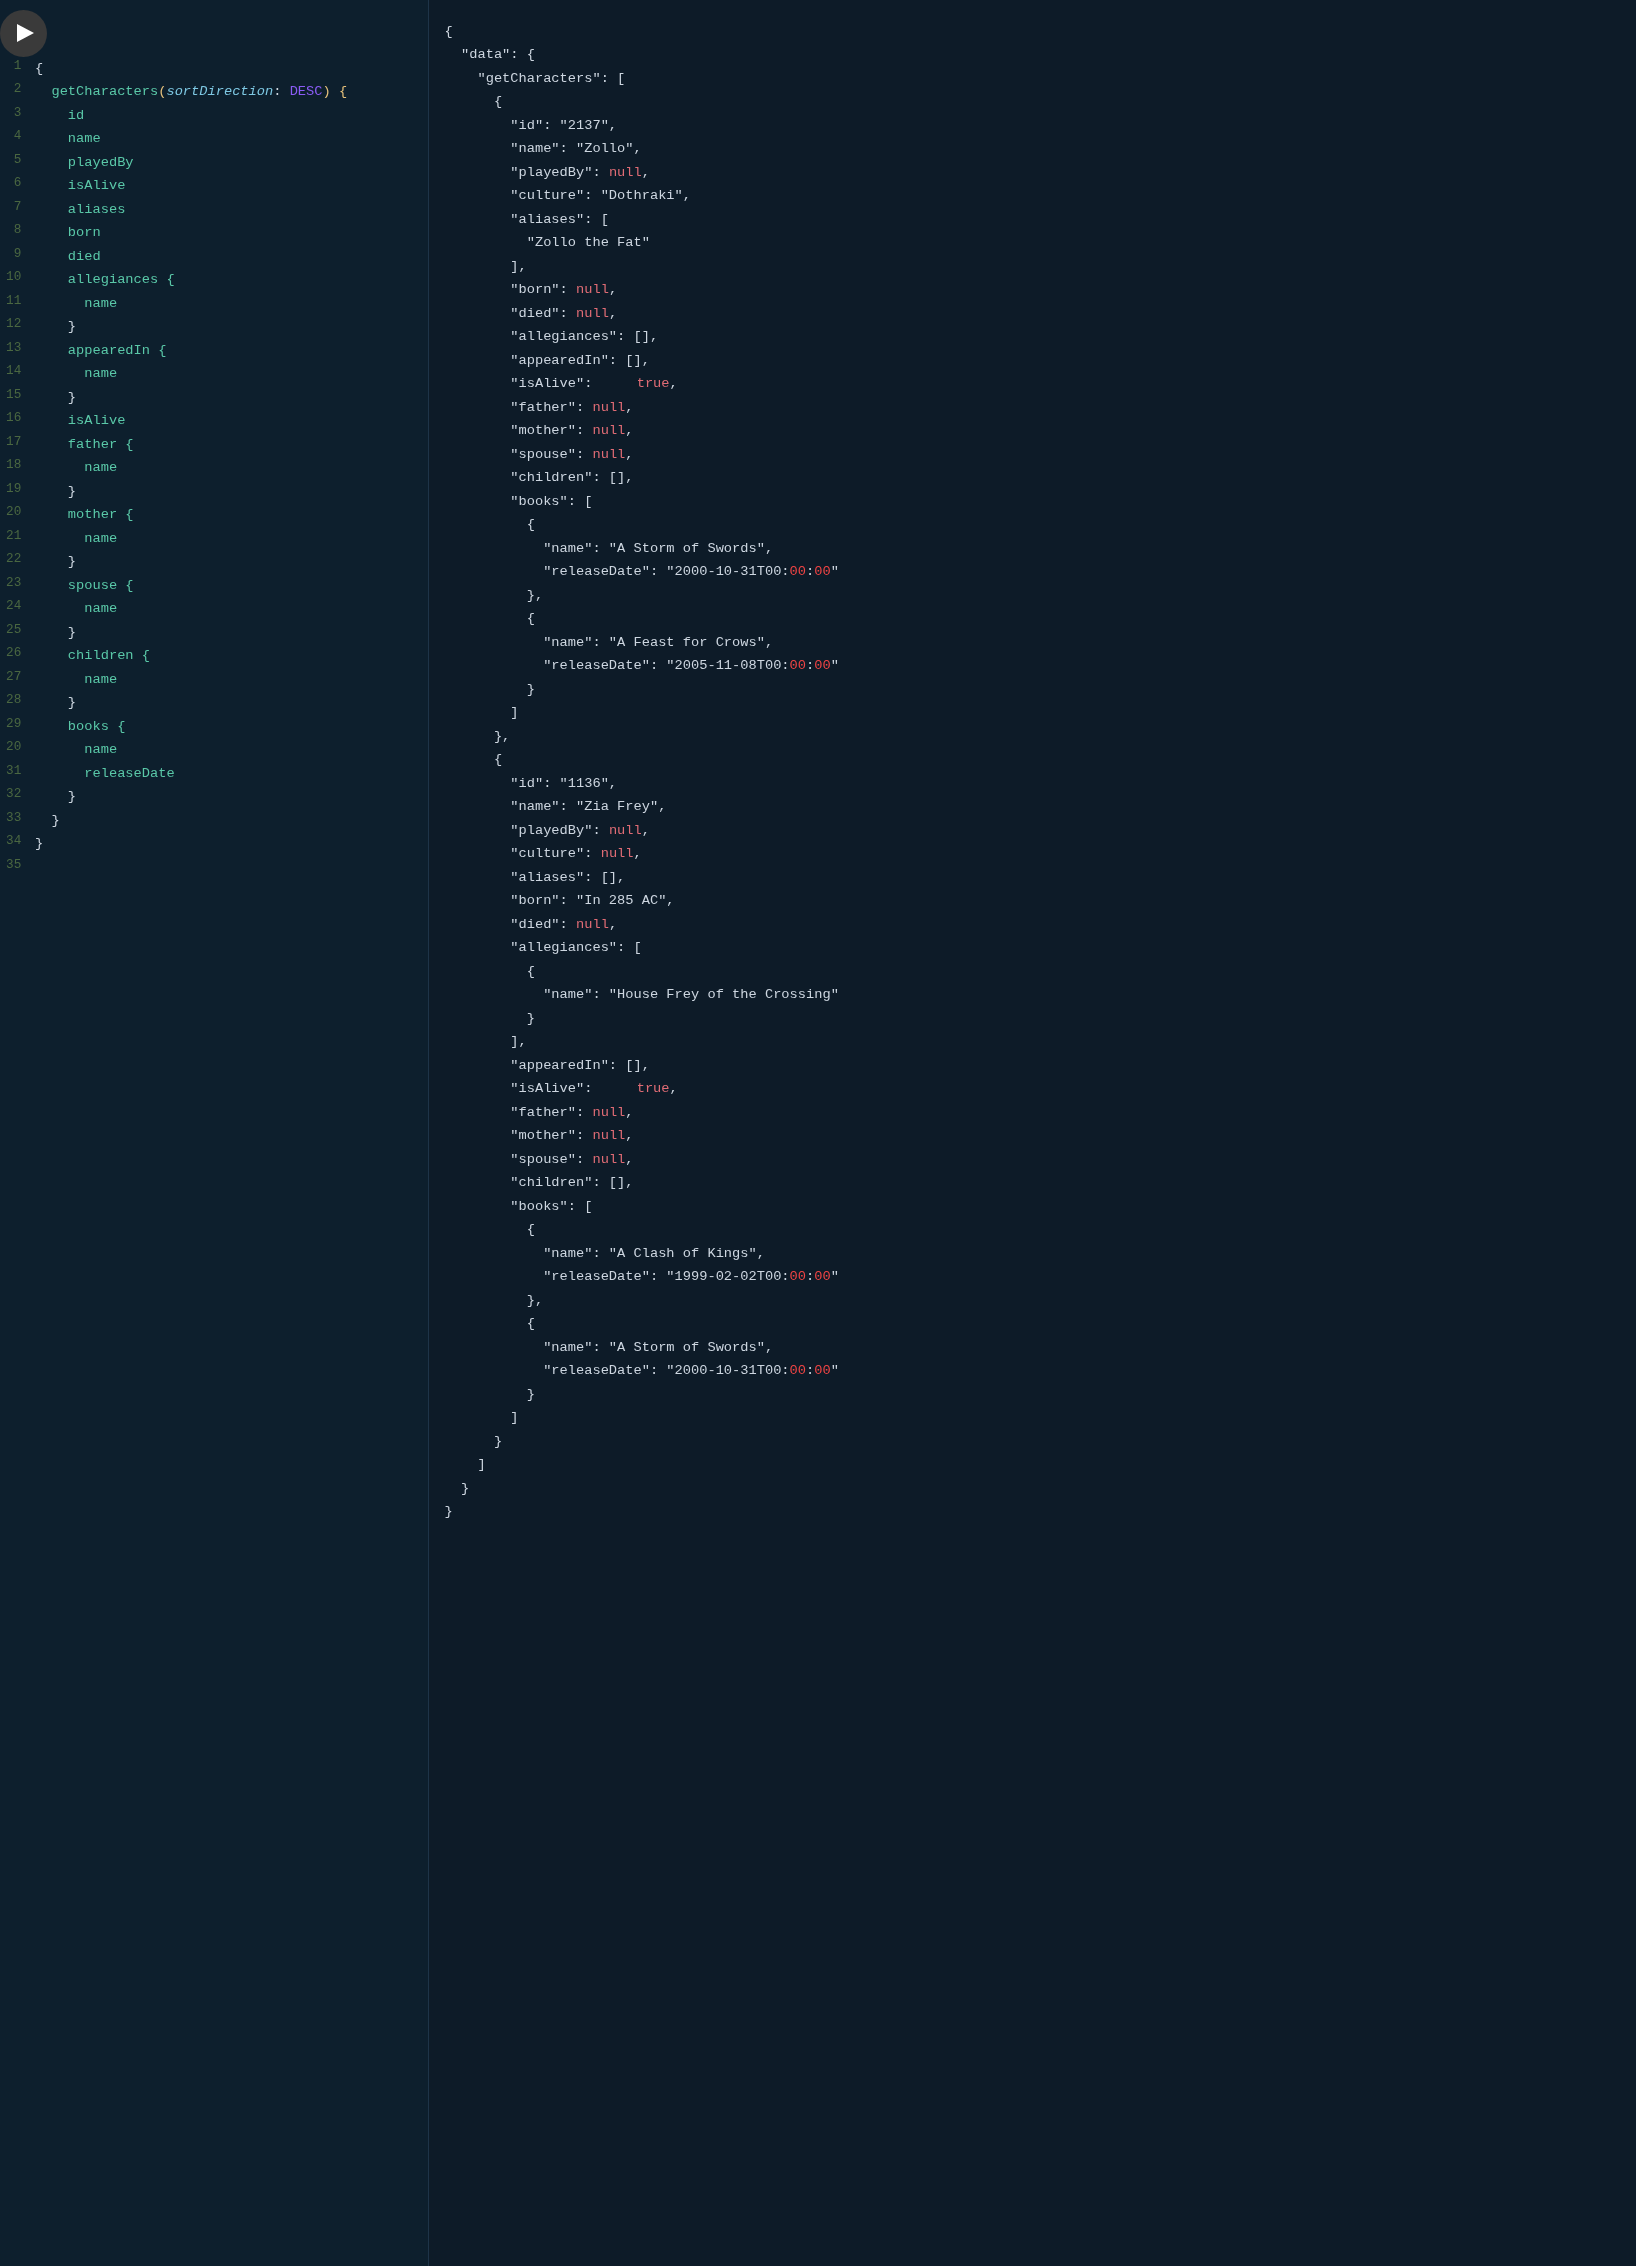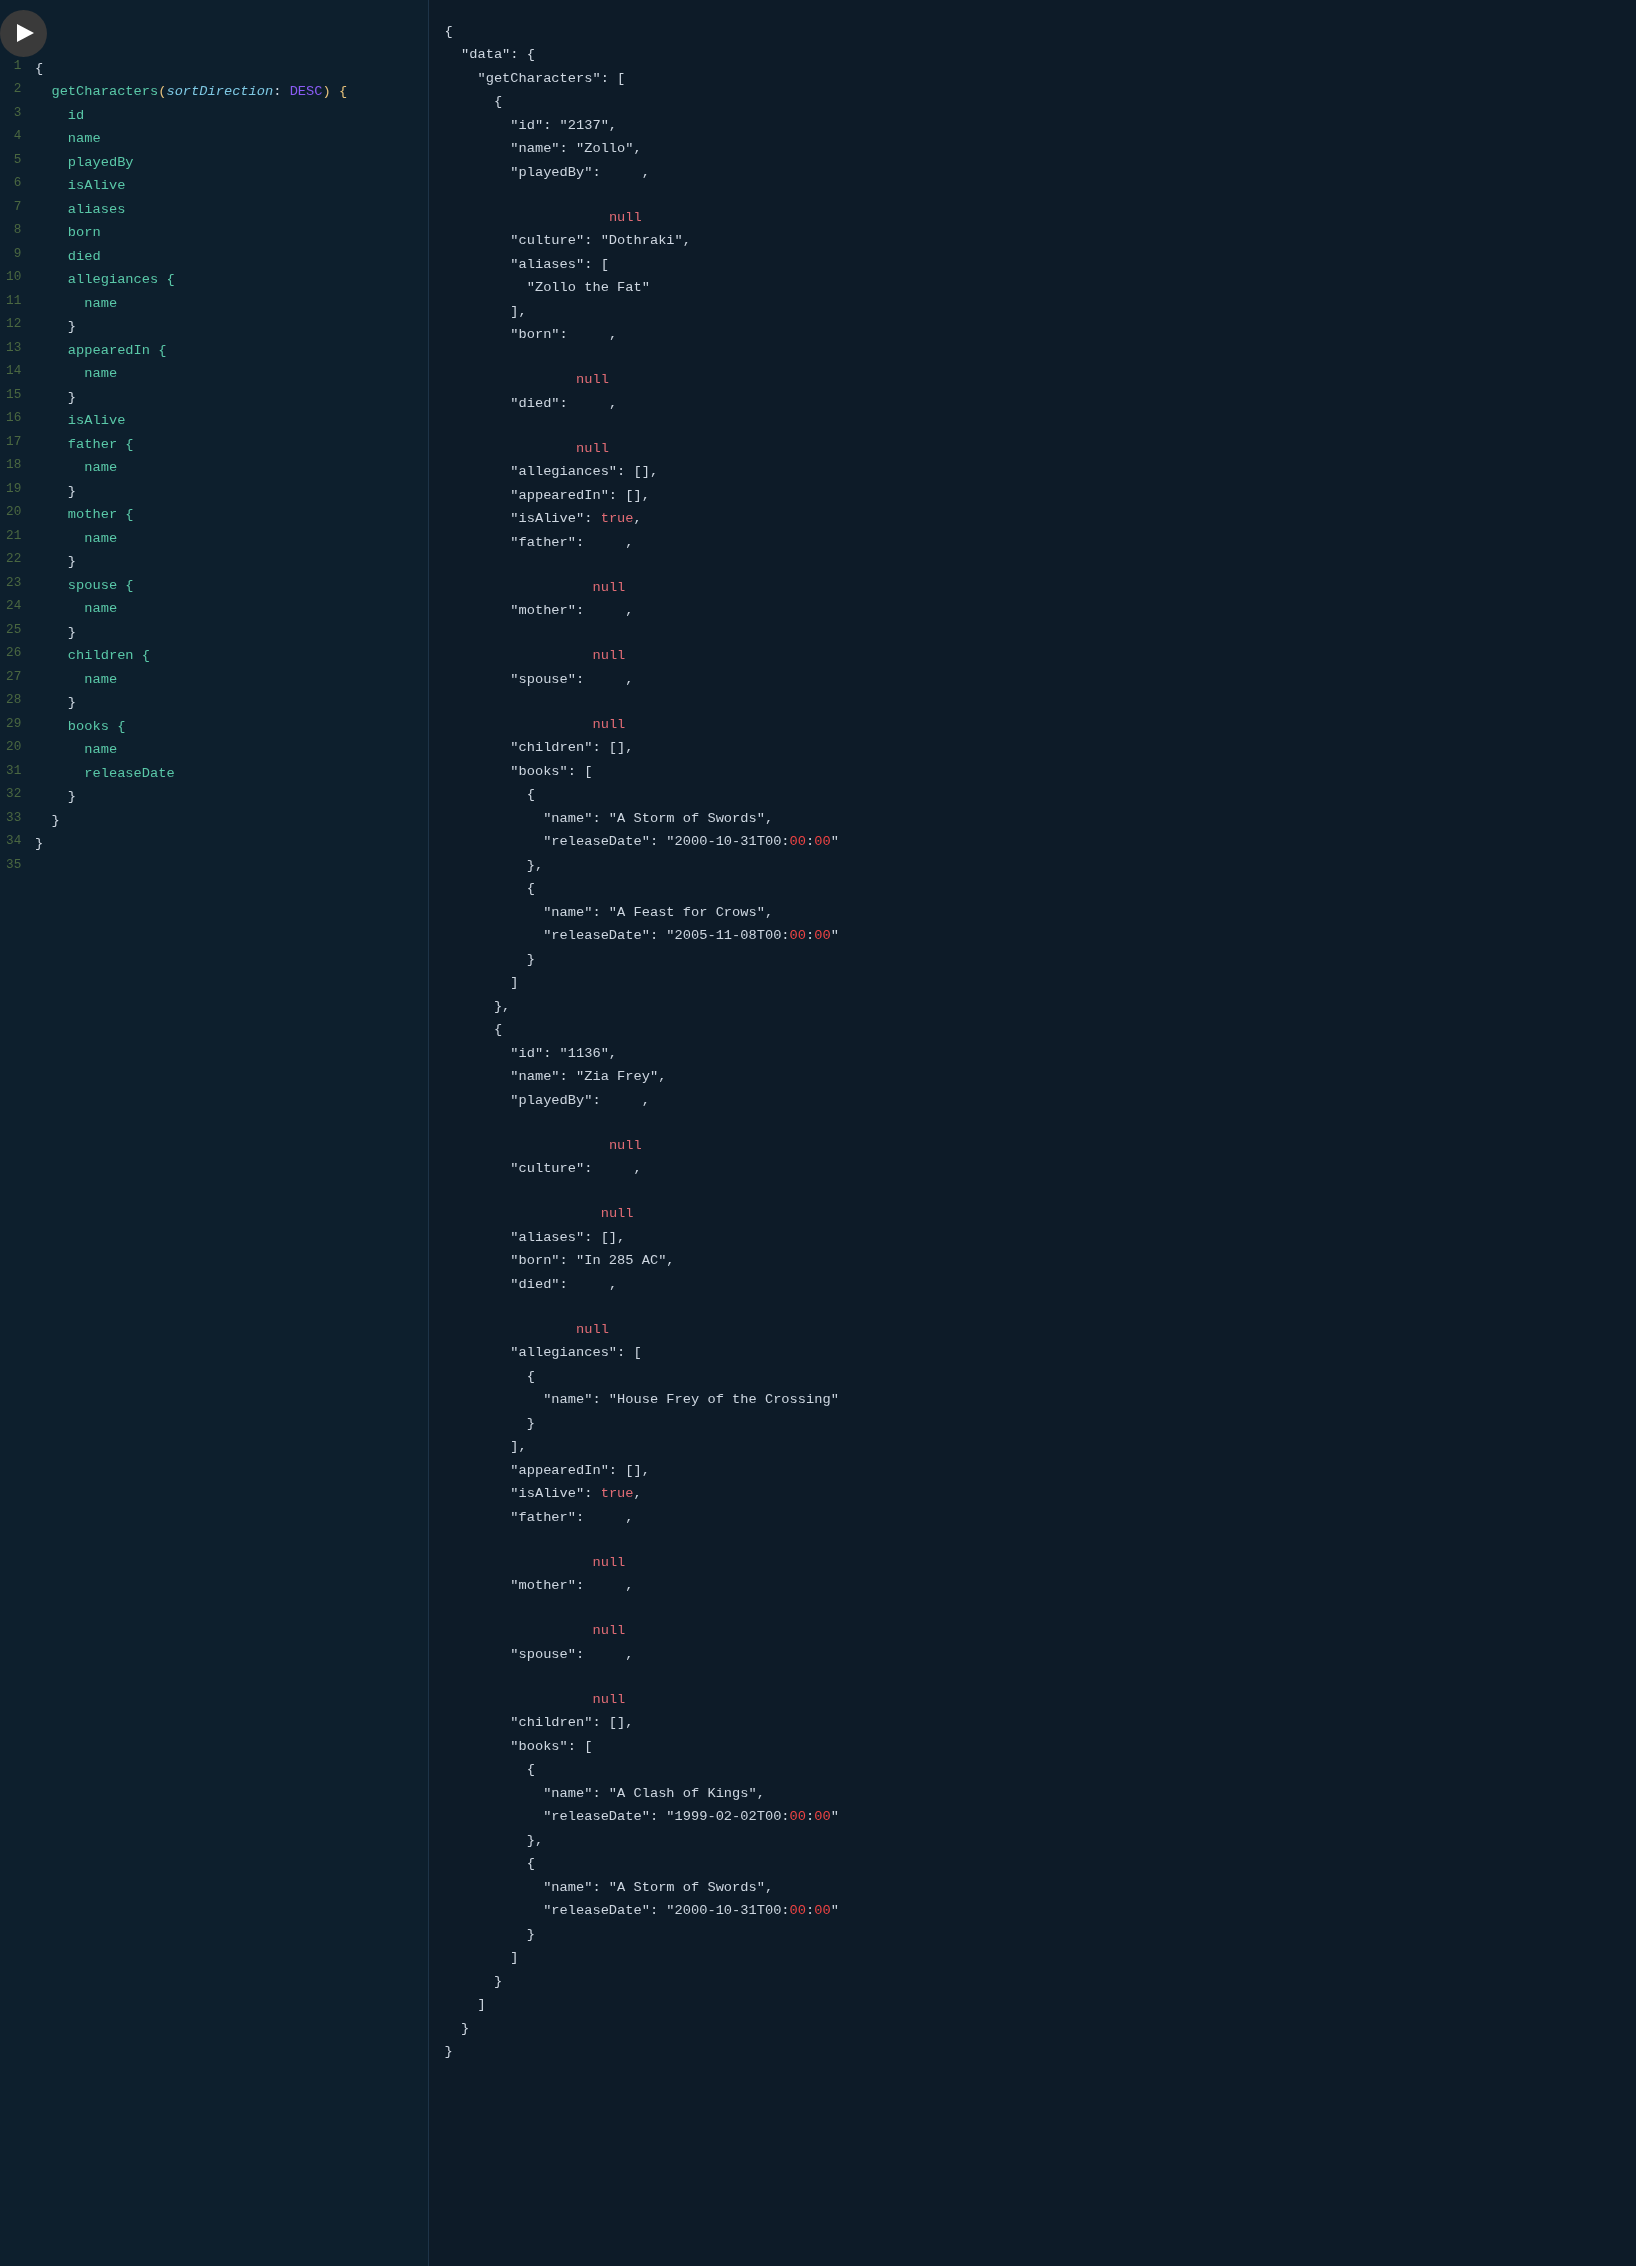--- a/index.html
+++ b/index.html
@@ -49,22 +49,22 @@
       line-height: 21.5px;
     }
     
     .kw-brace { color: #cdd6e0; }
     .kw-func { color: #5ac8a8; }
     .kw-arg { color: #7ec8e3; font-style: italic; }
     .kw-colon { color: #cdd6e0; }
     .kw-field { color: #5ac8a8; }
     .kw-paren { color: #e5c07b; }
     .kw-dir { color: #8b5cf6; }
-    .json-null { color: #e06c75; margin-top: 45px; }
-    .json-bool { color: #e06c75; }
+    .json-null { color: #e06c75; }
+    .json-bool { color: #e06c75; margin-left: 36px; }
     .json-num { color: #ef4444; }
     .play-btn {
       width: 47px;
       height: 47px;
       border-radius: 50%;
       background-color: #3a3a3a;
       border: none;
       cursor: pointer;
       display: flex;
       align-items: center;

